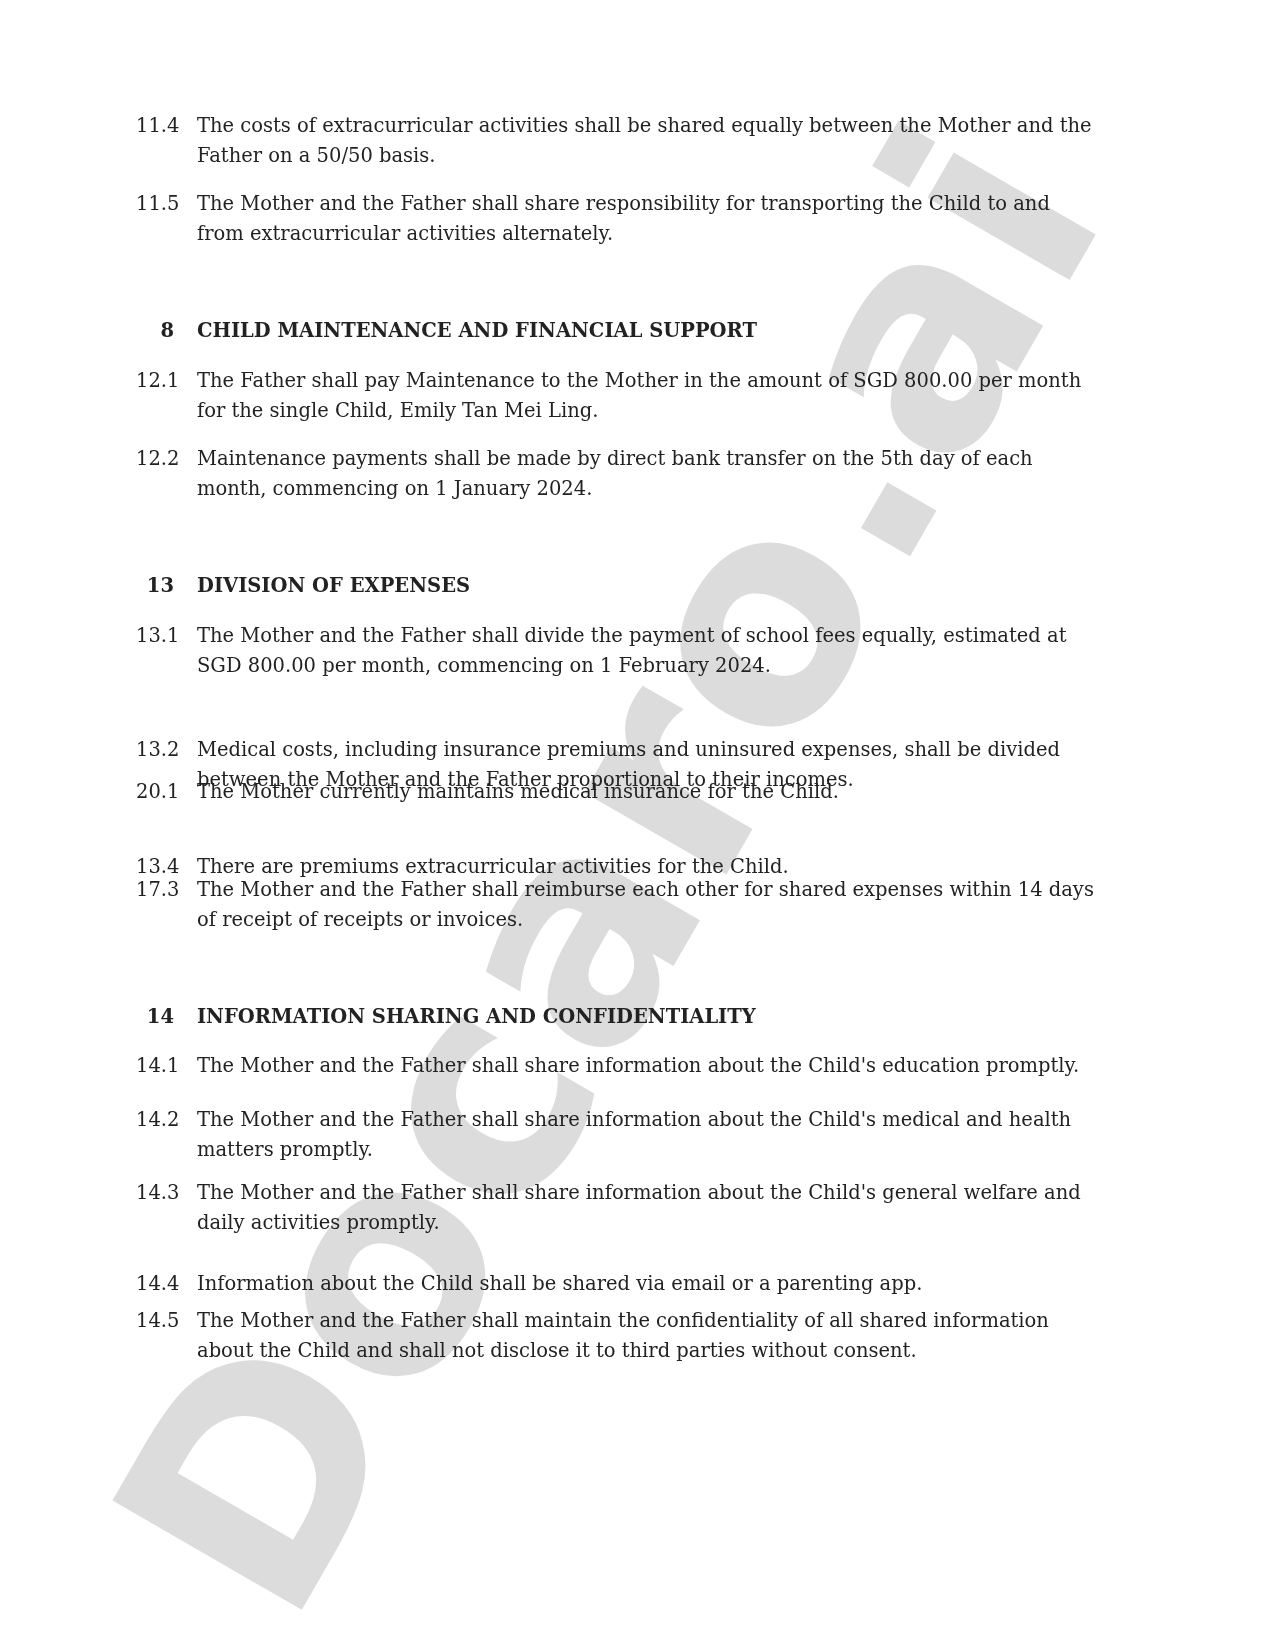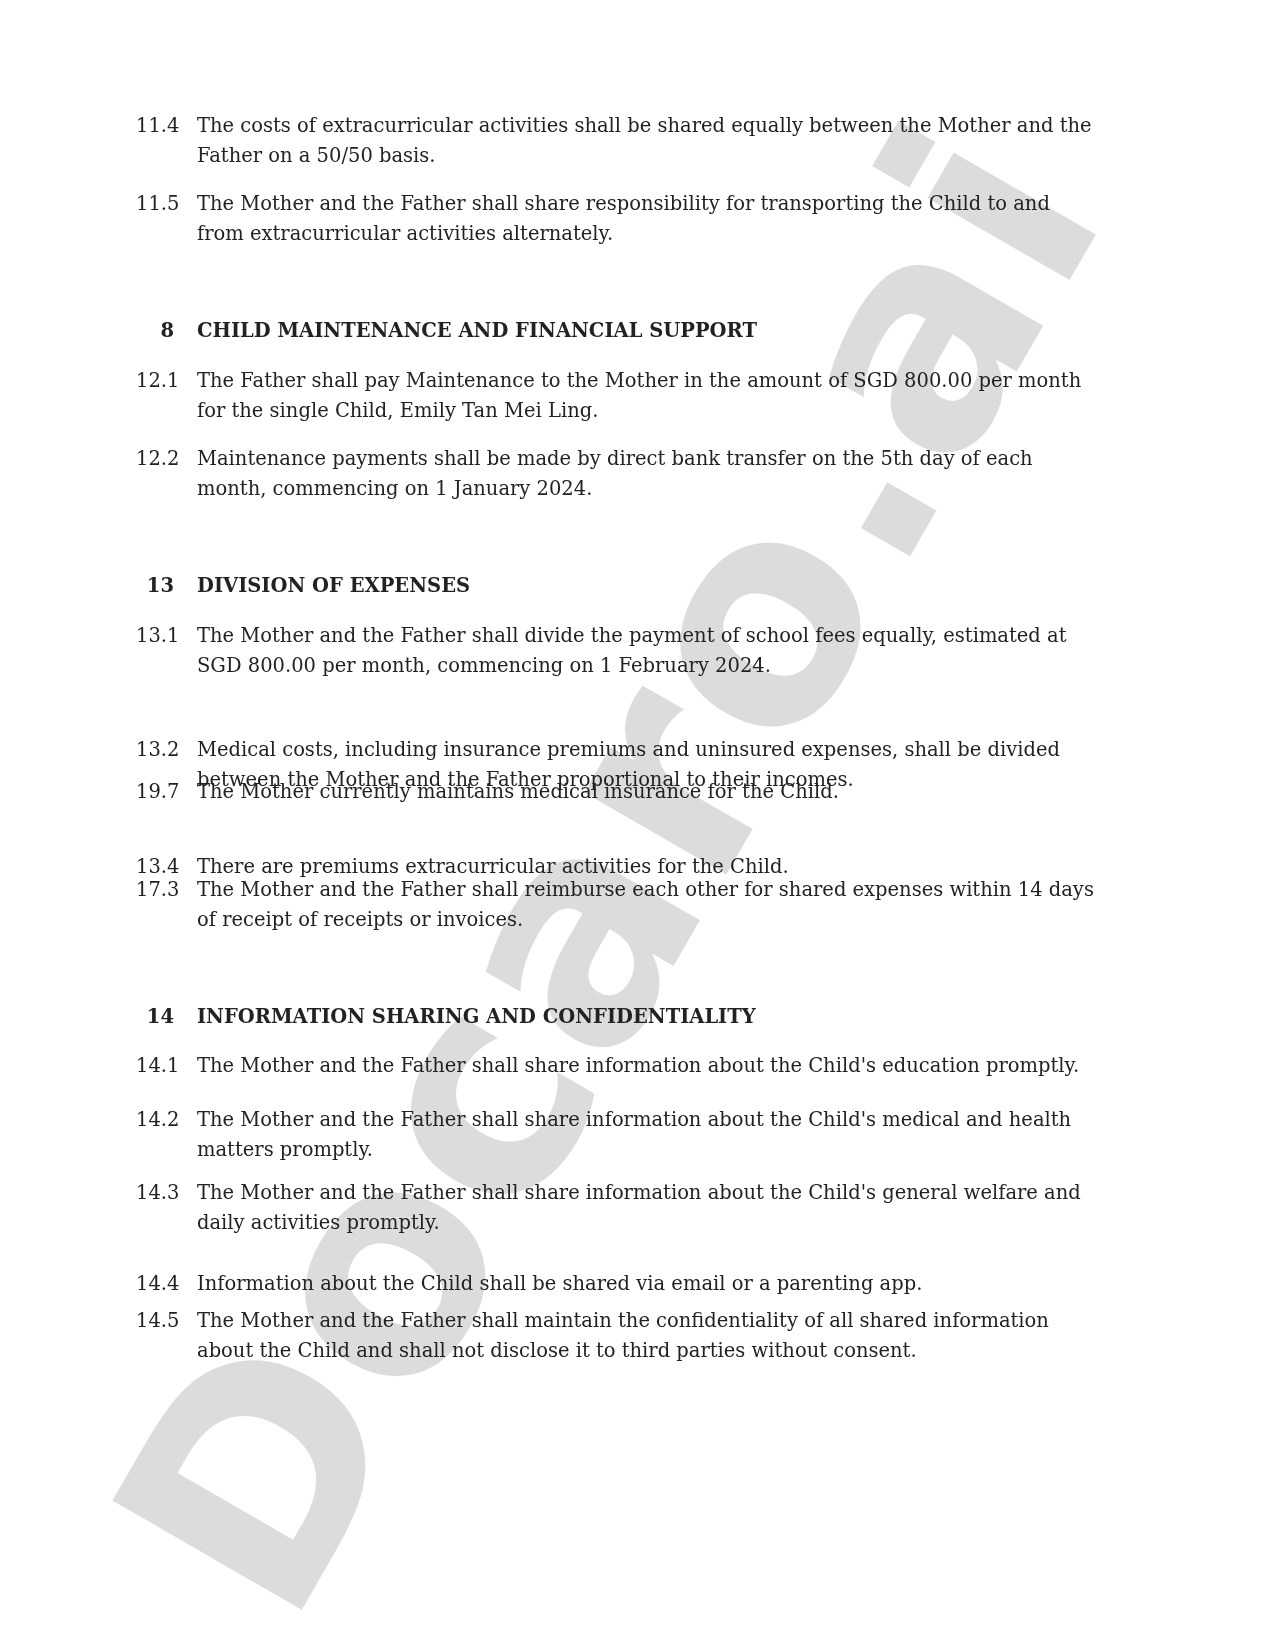--- a/index.html
+++ b/index.html
@@ -60,21 +60,21 @@
       <span class="num">13.1</span>
       <span class="txt"><span>The Mother and the Father shall divide the payment of school fees equally, estimated at SGD 800.00 per month, commencing on 1 February 2024.</span></span>
     </div>
 
     <div class="block" style="top:735px">
       <span class="num">13.2</span>
       <span class="txt"><span>Medical costs, including insurance premiums and uninsured expenses, shall be divided between the Mother and the Father proportional to their incomes.</span></span>
     </div>
 
     <div class="block" style="top:777px">
-      <span class="num">19.7</span>
+      <span class="num">20.1</span>
       <span class="txt"><span>The Mother currently maintains medical insurance for the </span><b>Child</b><span>.</span></span>
     </div>
 
     <div class="block" style="top:852px">
       <span class="num">13.4</span>
       <span class="txt"><span>There are premiums extracurricular activities for the </span><b>Child</b><span>.</span></span>
     </div>
 
     <div class="block" style="top:875px">
       <span class="num">17.3</span>

